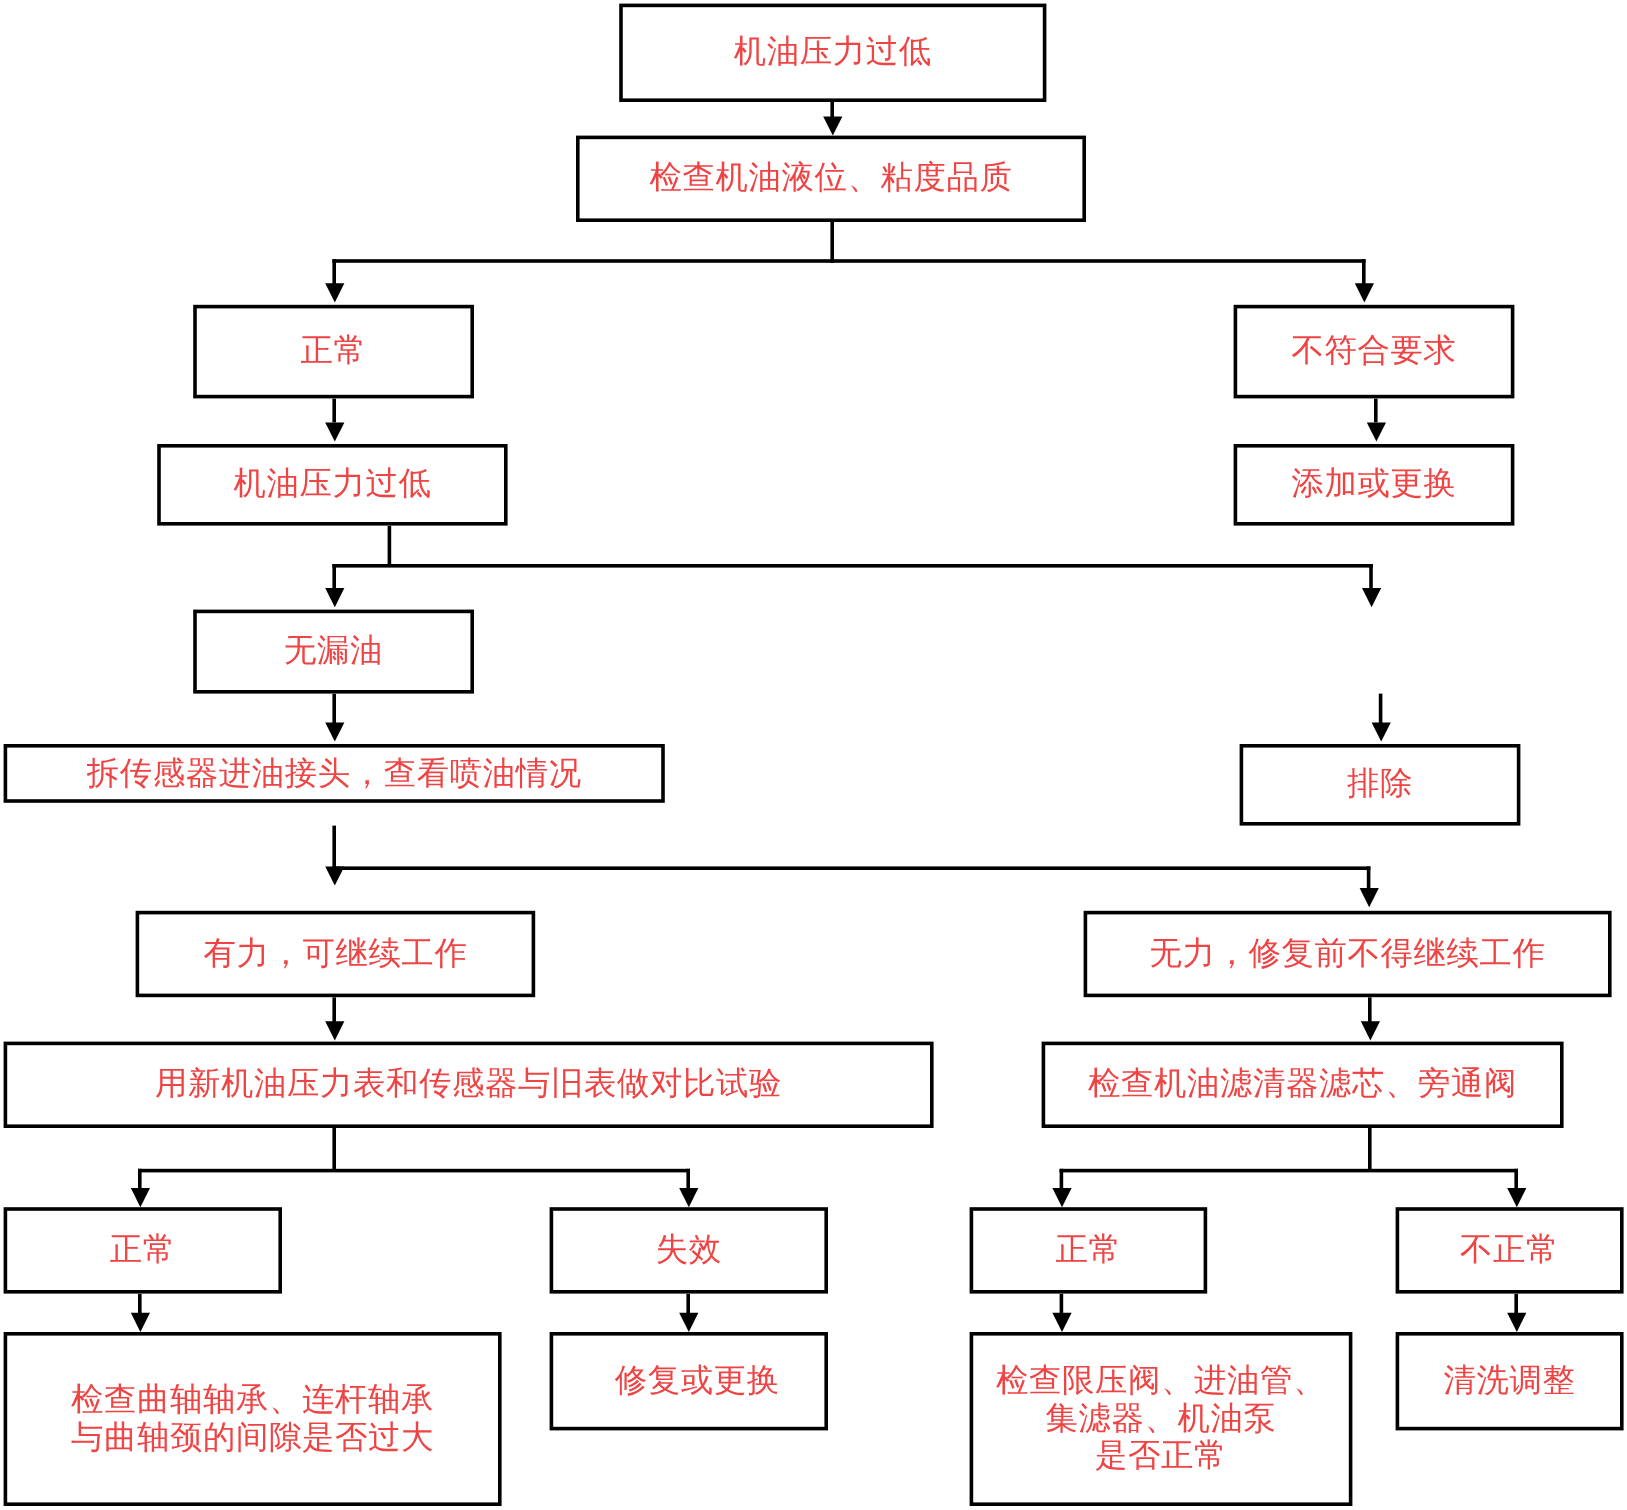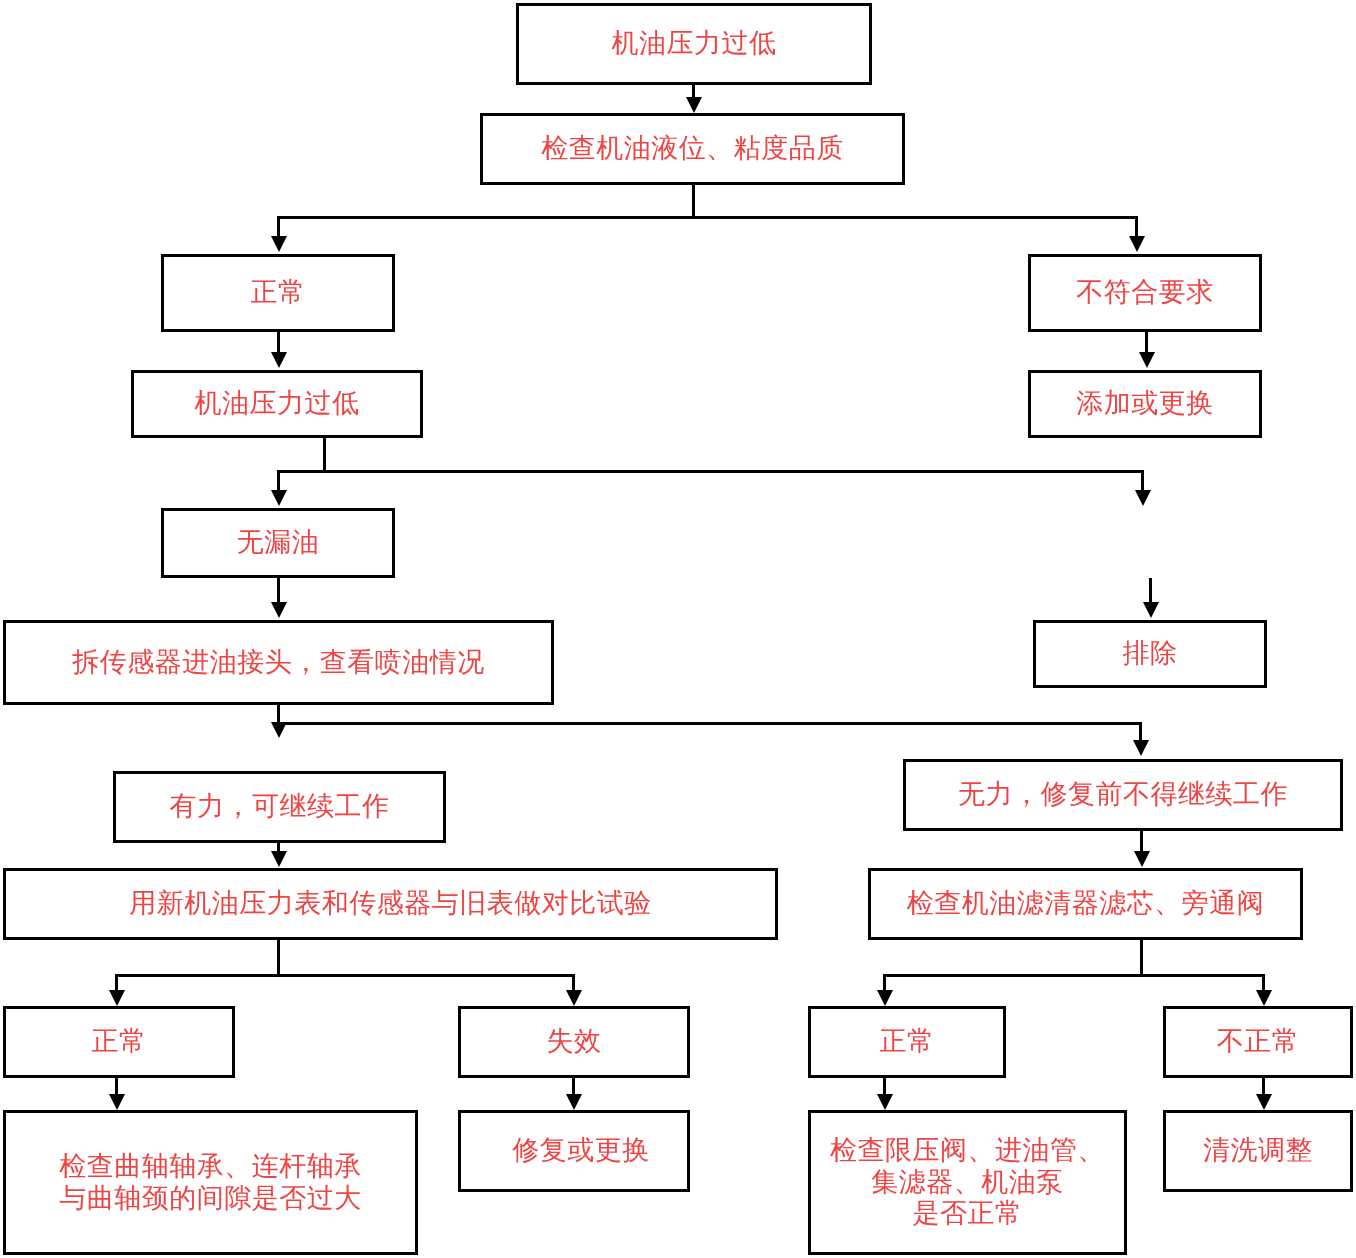--- a/index.html
+++ b/index.html
@@ -62,25 +62,25 @@
 
   <div class="node" style="left:1028px; top:254px; width:234px; height:78px;">不符合要求</div>
 
   <div class="node" style="left:131px; top:370px; width:292px; height:68px;">机油压力过低</div>
 
   <div class="node" style="left:1028px; top:370px; width:234px; height:68px;">添加或更换</div>
 
   <div class="node" style="left:161px; top:508px; width:234px; height:70px;">无漏油</div>
 
 
-  <div class="node" style="left:3px; top:620px; width:551px; height:85px;">拆传感器进油接头，查看喷油情况</div>
+  <div class="node" style="left:3px; top:620px; width:551px; height:49px;">拆传感器进油接头，查看喷油情况</div>
 
   <div class="node" style="left:1033px; top:620px; width:234px; height:68px;">排除</div>
 
-  <div class="node" style="left:113px; top:759px; width:333px; height:72px;margin-top:12px;">有力，可继续工作</div>
+  <div class="node" style="left:113px; top:759px; width:333px; height:72px;">有力，可继续工作</div>
 
   <div class="node" style="left:903px; top:759px; width:440px; height:72px;">无力，修复前不得继续工作</div>
 
   <div class="node" style="left:3px; top:868px; width:775px; height:72px;">用新机油压力表和传感器与旧表做对比试验</div>
 
   <div class="node" style="left:868px; top:868px; width:435px; height:72px;">检查机油滤清器滤芯、旁通阀</div>
 
   <div class="node" style="left:3px; top:1006px; width:232px; height:72px;">正常</div>
 
   <div class="node" style="left:458px; top:1006px; width:232px; height:72px;">失效</div>

